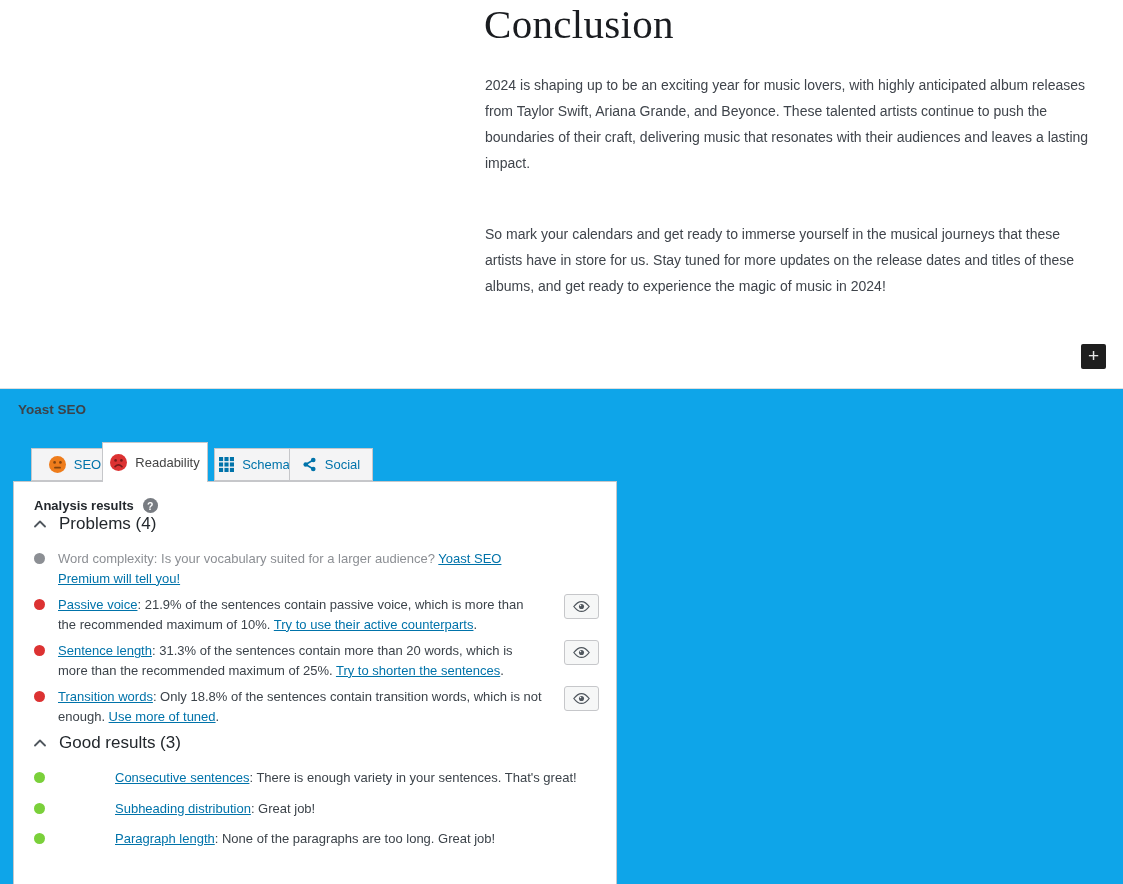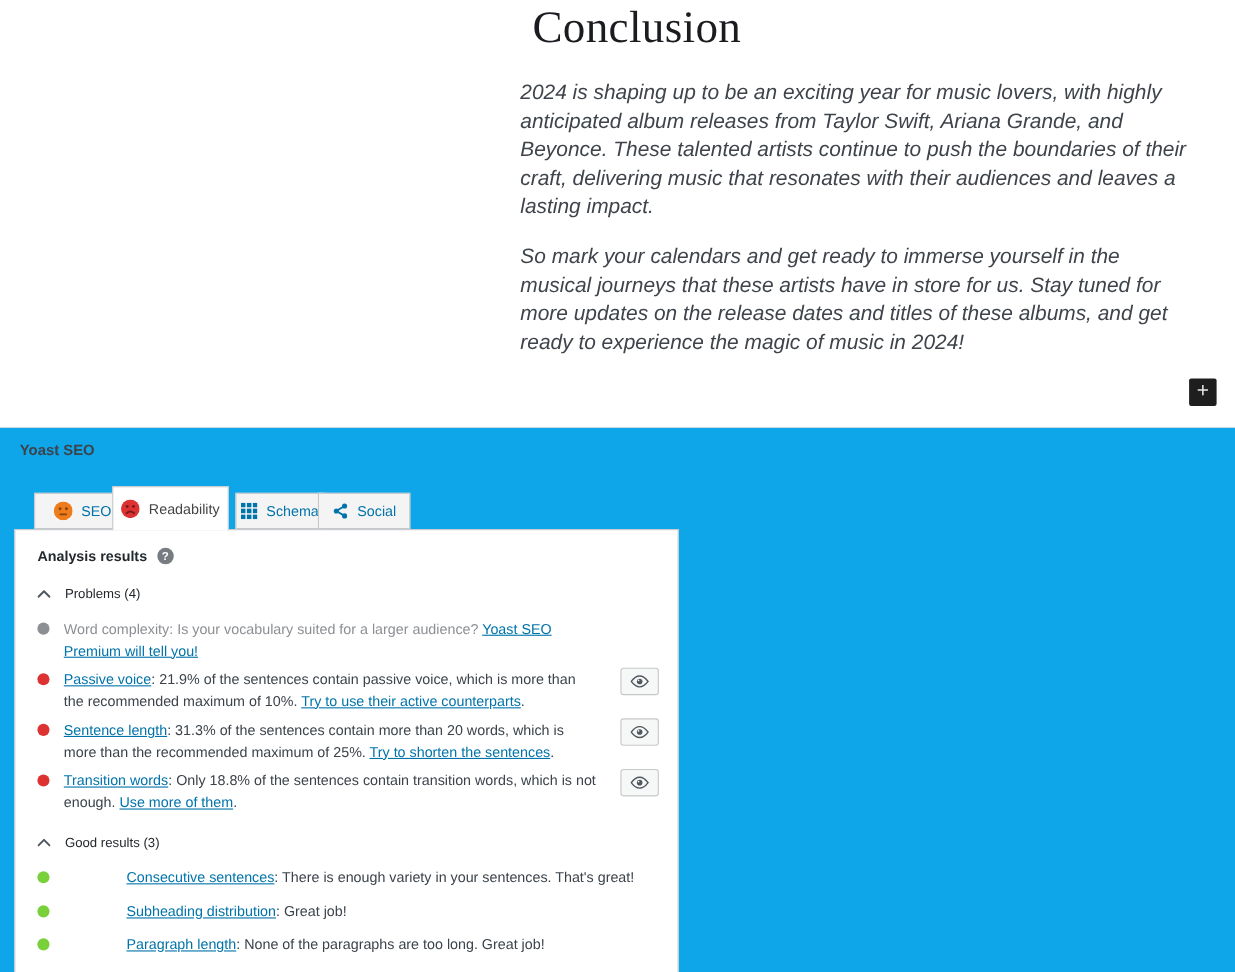--- a/index.html
+++ b/index.html
@@ -3,22 +3,22 @@
 <meta charset="utf-8">
 <style>
   * { margin:0; padding:0; box-sizing:border-box; }
   html,body { width:1123px; height:884px; overflow:hidden; background:#fff;
     font-family:"Liberation Sans", sans-serif; }
   .stage { position:relative; width:1123px; height:884px; background:#fff; }
 
   
   .post-heading { position:absolute; left:484px; top:0; font-family:"Liberation Serif", serif;
     font-size:41px; font-weight:400; color:#1a1c20; letter-spacing:0.3px; cursor:text;text-align:center; }
-  .post-paragraph { position:absolute; left:473px; width:608px; font-size:19px;
-    line-height:26px; color:#3f444b; cursor:text;font-style:italic; }
+  .post-paragraph { position:absolute; left:485px; width:608px; font-size:14px;
+    line-height:26px; color:#3f444b; cursor:text; }
   .p1 { top:72px; } .p2 { top:221px; }
   .inserter { position:absolute; left:1081px; top:344px; width:25px; height:25px;
     background:#1e1e1e; color:#e6e6e6; border:none; border-radius:2px; font-size:19px;
     display:flex; align-items:center; justify-content:center; cursor:pointer; padding-bottom:2px; }
   .divider { position:absolute; left:0; top:388px; width:100%; height:1px; background:#dedede; }
 
   
   .metabox-area { position:absolute; left:0; top:389px; width:100%; height:495px; background:#0ea5e9; }
   .metabox-title { position:absolute; left:18px; top:13px; font-size:13.5px; font-weight:700; color:#3c434a; }
 
@@ -34,22 +34,22 @@
 
   .yoast-panel { position:absolute; left:13px; top:92px; width:604px; height:440px;
     background:#fff; border:1px solid #c6c7ca; z-index:1; padding:16px 17px 0 20px; }
 
   .analysis-title-row { display:flex; align-items:center; gap:9px; }
   .analysis-title { font-size:13px; font-weight:700; color:#23282d; }
   .help-icon { width:15px; height:15px; border-radius:50%; background:#787c82; color:#fff;
     font-size:10.5px; font-weight:700; display:inline-flex; align-items:center;
     justify-content:center; cursor:pointer; }
 
-  .section-header { display:flex; align-items:center; gap:13px; margin:20px 0 15px;
-    font-size:12px; color:#23282d; cursor:pointer; }
+  .section-header { display:flex; align-items:center; gap:13px; margin:1px 0 15px;
+    font-size:17px; color:#23282d; cursor:pointer; }
   .section-header .chev { display:flex; align-items:center; width:12px; }
 
   .analysis-item { display:flex; align-items:flex-start; margin-bottom:7px; }
   .analysis-item.good { margin-bottom:11px;justify-content:space-between; }
   .bullet { width:11px; height:11px; border-radius:50%; flex:none; margin-top:4px; }
   .item-text { margin-left:13px; width:484px; font-size:13px; line-height:1.5; color:#3c434a; }
   .analysis-item.muted .item-text { color:#8c8f94; }
   .item-text a { color:#0073aa; text-decoration:underline; cursor:pointer; }
   .eye-button { margin-left:auto; width:35px; height:25px; border:1px solid #c6c7ca;
     border-radius:3px; background:#f6f7f7; display:flex; align-items:center;
@@ -161,21 +161,21 @@
                 <svg width="17" height="13" viewBox="0 0 24 17">
                   <path d="M12 1.5 C6.8 1.5 2.8 6.3 1.2 8.5 C2.8 10.7 6.8 15.5 12 15.5 C17.2 15.5 21.2 10.7 22.8 8.5 C21.2 6.3 17.2 1.5 12 1.5 Z" fill="none" stroke="currentColor" stroke-width="1.8"></path>
                   <circle cx="12" cy="8.5" r="3.6" fill="currentColor"></circle>
                   <circle cx="10.6" cy="7.1" r="1.1" fill="#f6f7f7"></circle>
                 </svg>
               </span>
             </button>
           </div>
           <div class="analysis-item">
             <span class="bullet" style="background: rgb(220, 50, 50);"></span>
-            <div class="item-text"><a>Transition words</a>: Only 18.8% of the sentences contain transition words, which is not enough. <a>Use more of them</a>.</div>
+            <div class="item-text"><a>Transition words</a>: Only 18.8% of the sentences contain transition words, which is not enough. <a>Use more of tuned</a>.</div>
             <button class="eye-button">
               <span style="display:flex">
                 <svg width="17" height="13" viewBox="0 0 24 17">
                   <path d="M12 1.5 C6.8 1.5 2.8 6.3 1.2 8.5 C2.8 10.7 6.8 15.5 12 15.5 C17.2 15.5 21.2 10.7 22.8 8.5 C21.2 6.3 17.2 1.5 12 1.5 Z" fill="none" stroke="currentColor" stroke-width="1.8"></path>
                   <circle cx="12" cy="8.5" r="3.6" fill="currentColor"></circle>
                   <circle cx="10.6" cy="7.1" r="1.1" fill="#f6f7f7"></circle>
                 </svg>
               </span>
             </button>
           </div>

